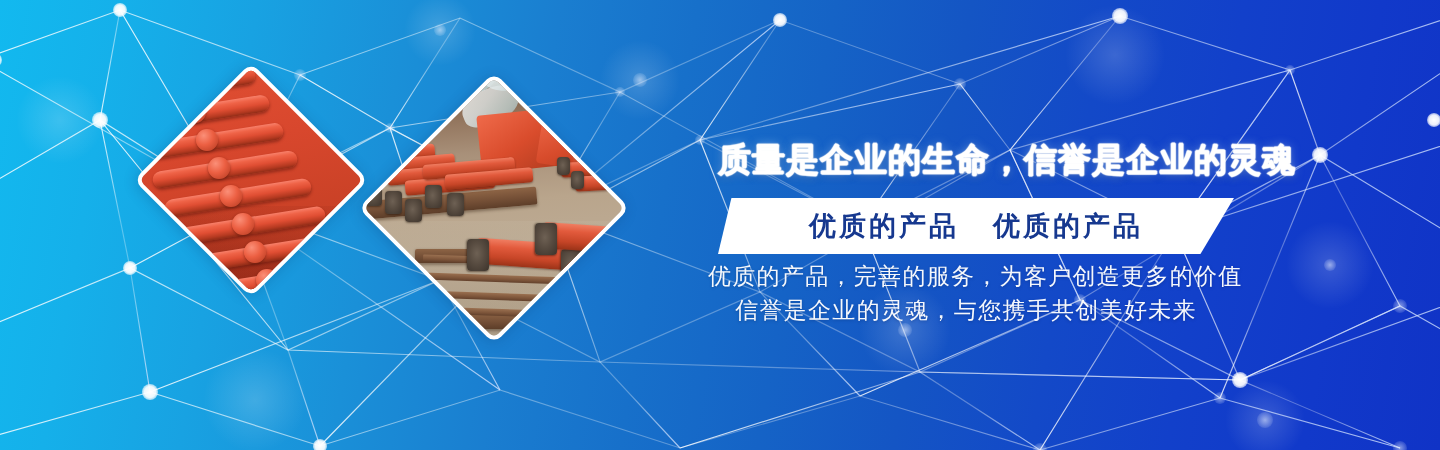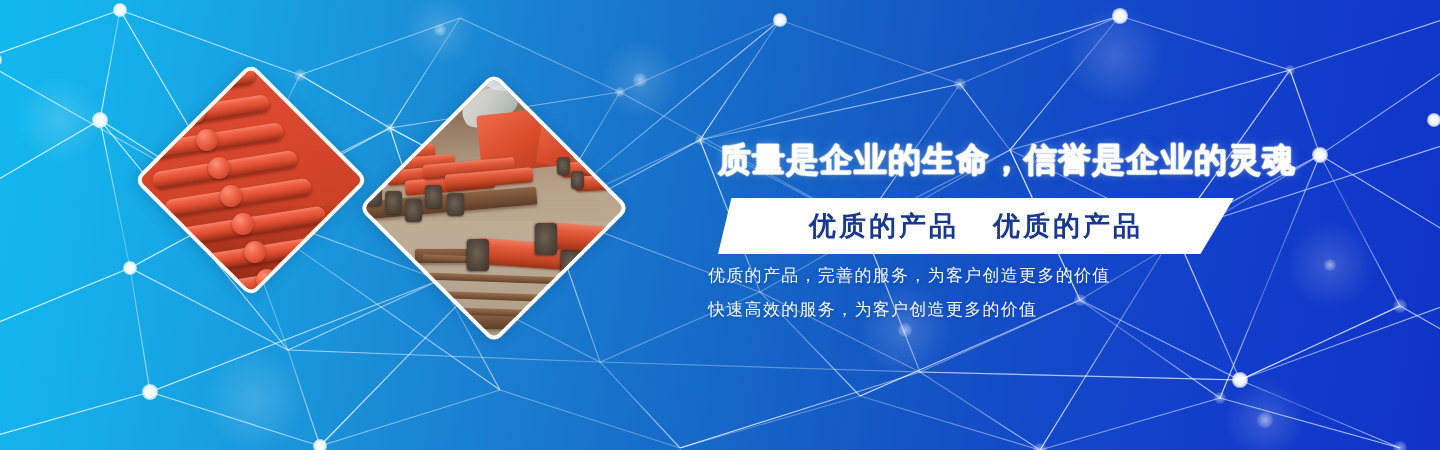--- a/index.html
+++ b/index.html
@@ -179,22 +179,22 @@
     color:#16388f;
     letter-spacing:3px;
     white-space:nowrap;
   }
   #slogan-text span { display:inline-block; }
 
   .sub-line {
     position:absolute;
     left:708px;
     width:516px;
-    text-align:left;
-    font-size:17px;
+    text-align:center;
+    font-size:23px;
     line-height:24px;
     color:rgba(255,255,255,.96);
     letter-spacing:1.3px;
     white-space:nowrap;
     text-shadow:0 1px 3px rgba(8,35,95,.35);
   }
   #sub-line-1 { top:264px; }
   #sub-line-2 { top:298px; }
 </style>
 </head>
@@ -383,15 +383,15 @@
 
   <div id="headline">质量是企业的生命，信誉是企业的灵魂</div>
 
   <div id="slogan-banner"></div>
   <div id="slogan-text">
     <span>优质的产品</span>
     <span>优质的产品</span>
   </div>
 
   <div id="sub-line-1" class="sub-line">优质的产品，完善的服务，为客户创造更多的价值</div>
-  <div id="sub-line-2" class="sub-line">快速高效的服务，为客户创造更多的价值</div>
+  <div id="sub-line-2" class="sub-line">信誉是企业的灵魂，与您携手共创美好未来</div>
 
 </div>
 
 </body></html>

